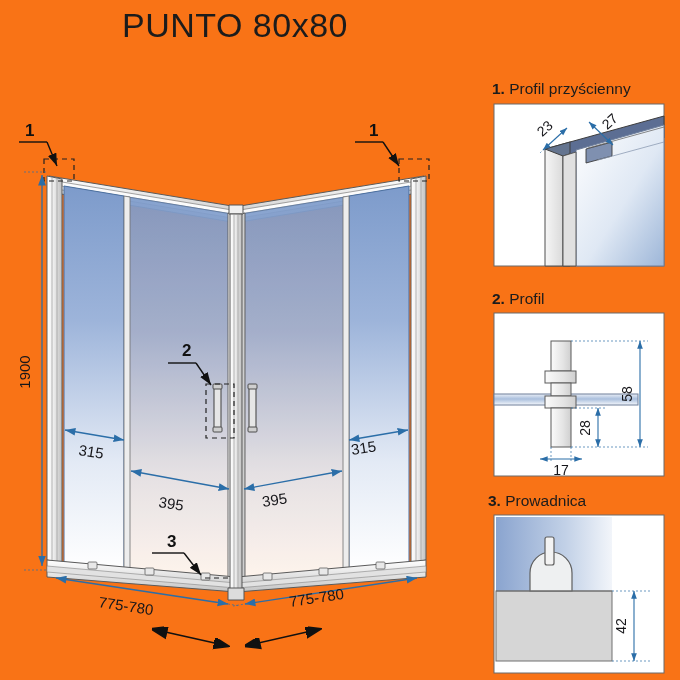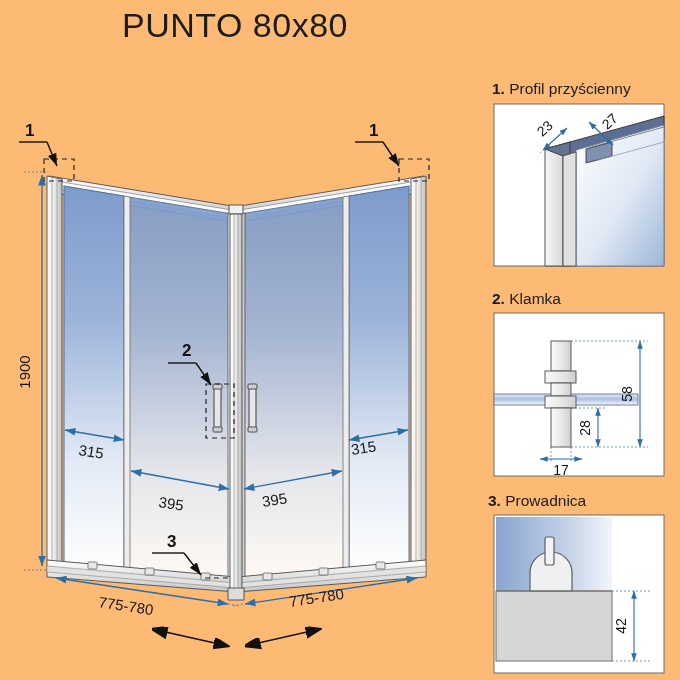--- a/index.html
+++ b/index.html
@@ -4,21 +4,21 @@
 <style>
   html, body {
     margin: 0;
     padding: 0;
     background: #ffffff;
   }
   #page {
     position: relative;
     width: 680px;
     height: 680px;
-    background: #fdba74;
+    background: #f97316;
     font-family: "Liberation Sans", sans-serif;
     overflow: hidden;
   }
   #title {
     position: absolute;
     left: 0;
     top: 6px;
     width: 470px;
     text-align: center;
     font-size: 34px;
@@ -299,21 +299,21 @@
     </g>
 
     <g>
       <line x1="589" y1="122" x2="613" y2="145" stroke="#2b6ea8" stroke-width="1.1" marker-start="url(#dArrS)" marker-end="url(#dArrE)"></line>
       <text class="det-dim" x="613" y="125" transform="rotate(-42 613 125)" text-anchor="middle">27</text>
     </g>
   </svg>
 
   <div class="detail-title" style="left:492px; top:290px;">
     <b>2.</b>
-    <span>Klamka</span>
+    <span>Profil</span>
   </div>
   <svg class="svg-layer" width="680" height="680">
     <defs>
       <linearGradient id="d2glass" x1="0" y1="0" x2="0" y2="1">
         <stop offset="0%" stop-color="#e9eef7"></stop>
         <stop offset="45%" stop-color="#aabfdd"></stop>
         <stop offset="100%" stop-color="#f4f7fb"></stop>
       </linearGradient>
       <linearGradient id="d2metal" x1="0" y1="0" x2="1" y2="0">
         <stop offset="0%" stop-color="#fbfbfb"></stop>

